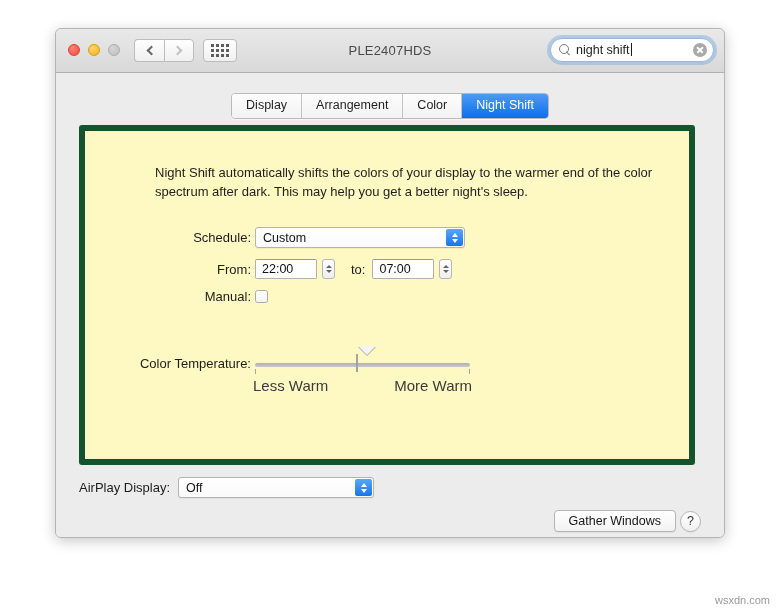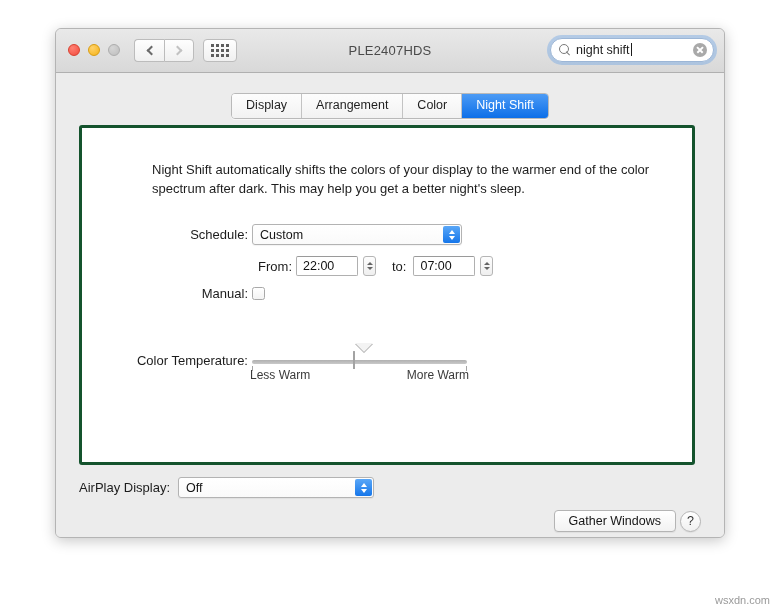--- a/index.html
+++ b/index.html
@@ -138,22 +138,22 @@
   .tab.active {
     background: linear-gradient(to bottom,#4c9bf5,#0d6fe8);
     color: #ffffff;
   }
 
   
   .panel {
     position: absolute;
     left: 23px; top: 52px;
     width: 616px; height: 340px;
-    background: #ffffff;
-    border: 3px solid #14532d;
+    background: #fef9c3;
+    border: 6px solid #14532d;
     border-radius: 3px;
   }
 
   .desc {
     position: absolute; left: 70px; top: 32px; width: 500px;
     font-size: 13px; color: #1e1e1e; line-height: 19px;
   }
 
   
   .row { position: absolute; display: flex; align-items: center; }
@@ -247,21 +247,21 @@
     border-bottom: none;
     border-radius: 3px 3px 0 0;
   }
   .thumb .tip {
     width: 0; height: 0; margin-left: 0;
     border-left: 9.5px solid transparent;
     border-right: 9.5px solid transparent;
     border-top: 9px solid #f3f3f3;
     filter: drop-shadow(0 1px 0 #a3a3a3);
   }
-  .slidercap { position: absolute; top: 16px; font-size: 12px; color: #3a3a3a; }
+  .slidercap { position: absolute; top: 22px; font-size: 15px; color: #3a3a3a; }
 
   
   .bottomrow { position: absolute; left: 23px; top: 404px; display: flex; align-items: center; }
   .bottomlabel { font-size: 13px; color: #1c1c1c; margin-right: 8px; }
 
   .bottomcheck { position: absolute; left: 23px; top: 437px; display: flex; align-items: center; }
 
   .btn {
     height: 22px; padding: 0 14px;
     background: linear-gradient(to bottom,#ffffff,#f2f2f2);
@@ -355,21 +355,21 @@
           <span class="rowlabel">Schedule:</span>
           <span class="popup" style="width:210px;">
             <span>Custom</span>
             <span class="arrows">
               <span class="arrowup"></span>
                 <span class="arrowdn"></span>
             </span>
           </span>
         </div>
 
-        <div class="row" style="left:0; top:128px; width:100%;margin-left:44px;">
+        <div class="row" style="left:0; top:128px; width:100%;">
           <span class="rowlabel">From:</span>
           <span class="textfield" style="width:62px;">22:00</span>
           <span class="stepper">
               <span class="su"></span>
               <span class="sd"></span>
             </span>
           <span style="font-size:13px;color:#1c1c1c;margin:0 7px 0 16px;">to:</span>
           <span class="textfield" style="width:62px;">07:00</span>
           <span class="stepper">
               <span class="su"></span>

